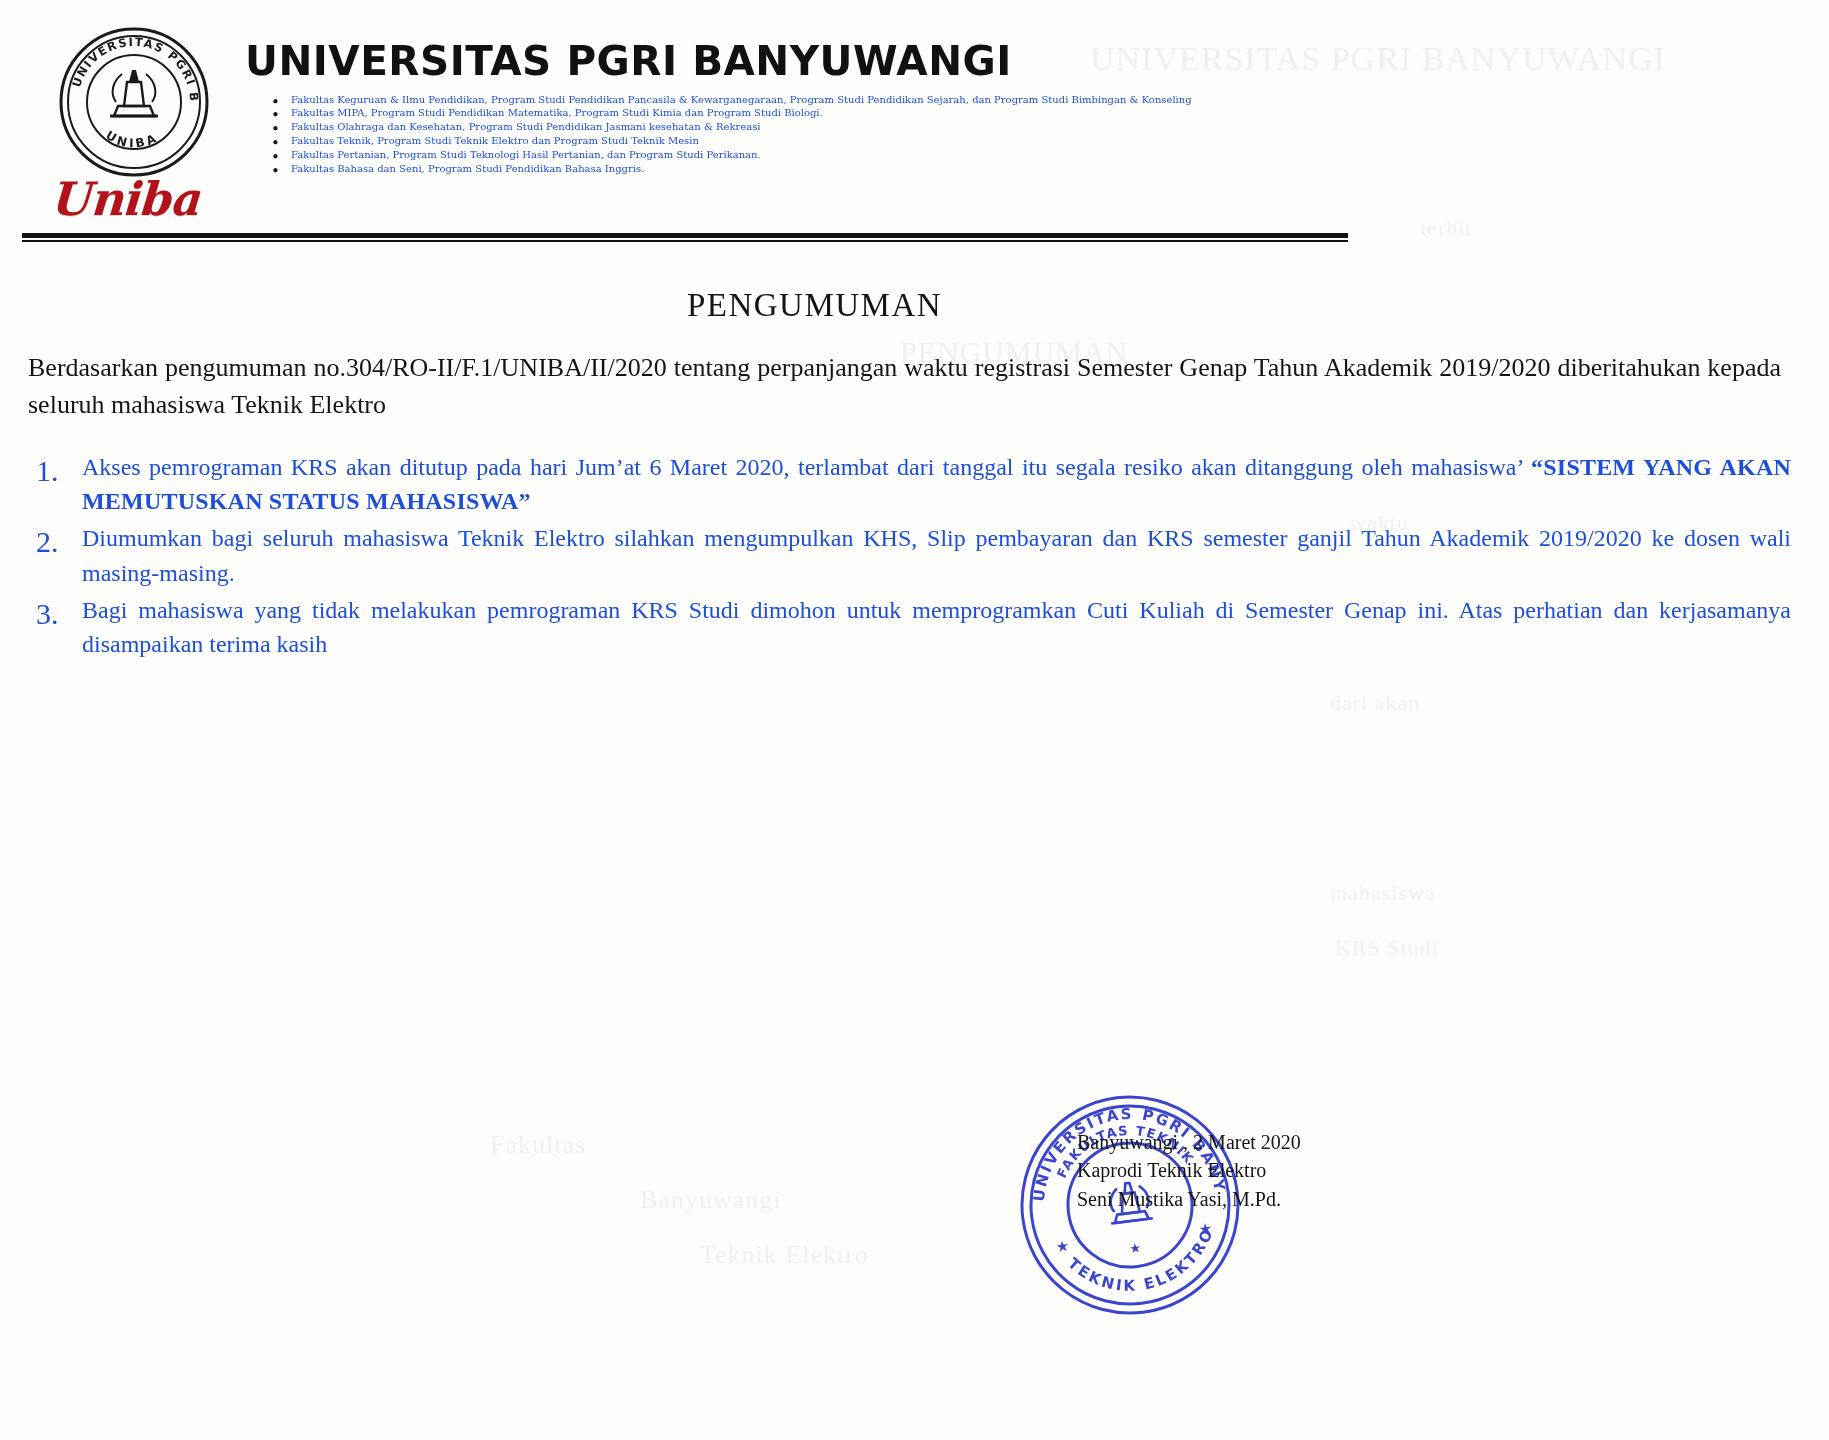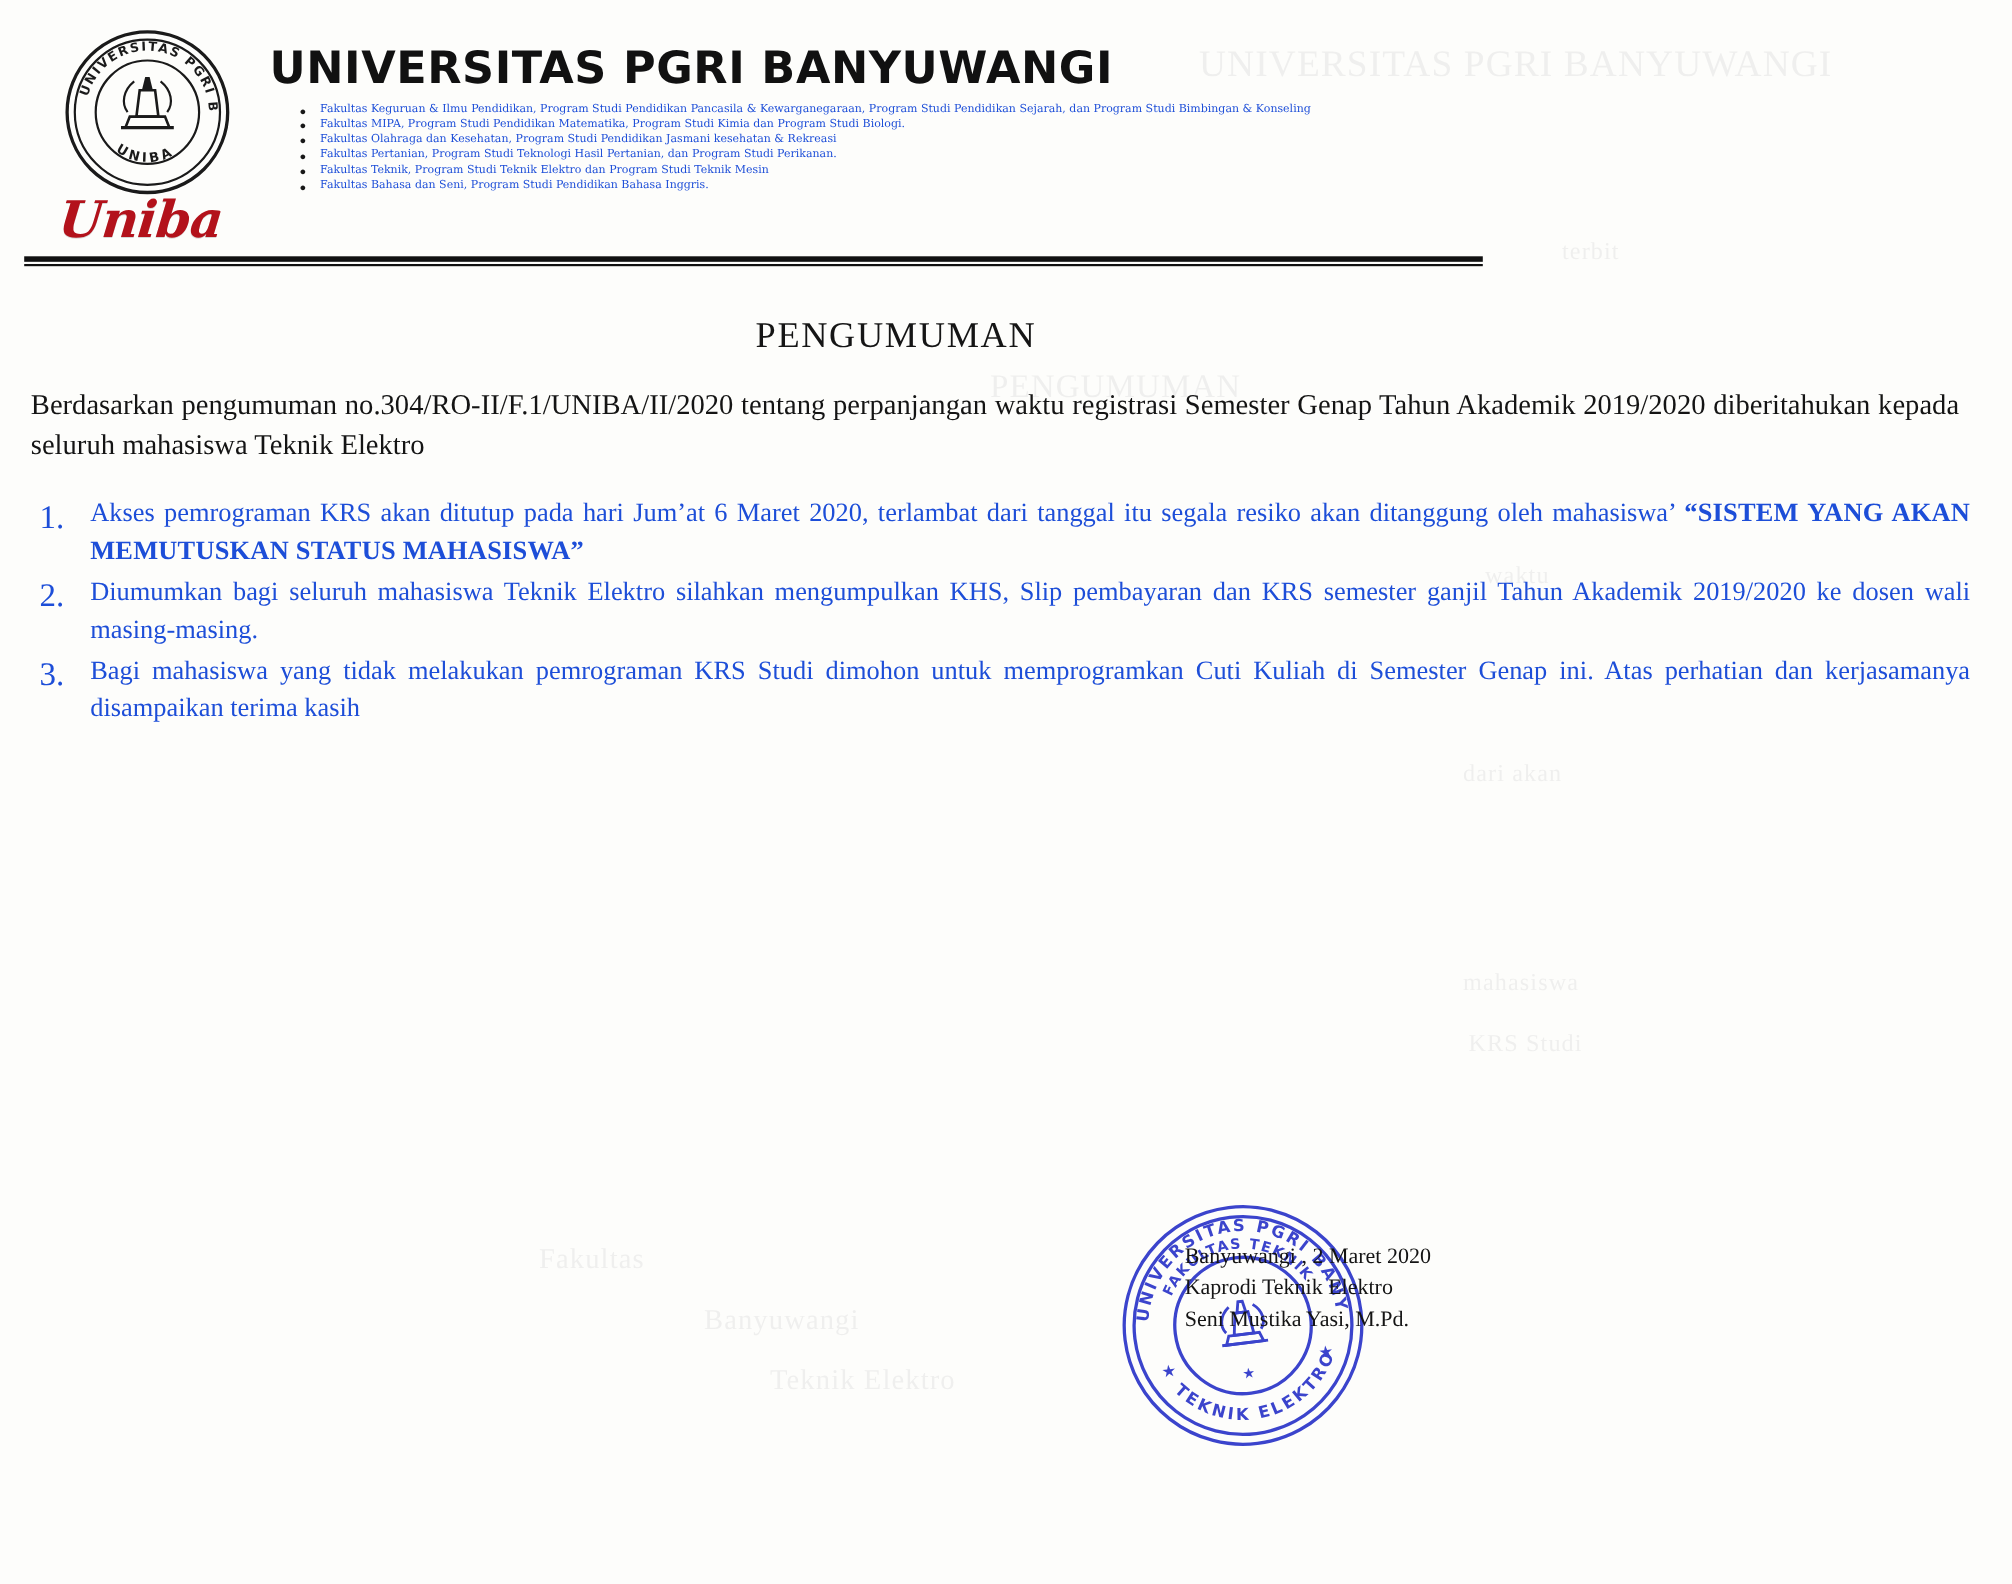--- a/index.html
+++ b/index.html
@@ -241,22 +241,22 @@
       </div>
       <div class="logo-script">Uniba</div>
     </div>
 
     <div class="head-text">
       <div class="univ-name">UNIVERSITAS PGRI BANYUWANGI</div>
       <ul class="fac-list">
         <li>Fakultas Keguruan &amp; Ilmu Pendidikan, Program Studi Pendidikan Pancasila &amp; Kewarganegaraan, Program Studi Pendidikan Sejarah, dan Program Studi Bimbingan &amp; Konseling</li>
         <li>Fakultas MIPA, Program Studi Pendidikan Matematika, Program Studi Kimia dan Program Studi Biologi.</li>
         <li>Fakultas Olahraga dan Kesehatan, Program Studi Pendidikan Jasmani kesehatan &amp; Rekreasi</li>
+        <li>Fakultas Teknik, Program Studi Teknik Elektro dan Program Studi Teknik Mesin</li>
         <li>Fakultas Pertanian, Program Studi Teknologi Hasil Pertanian, dan Program Studi Perikanan.</li>
-        <li>Fakultas Teknik, Program Studi Teknik Elektro dan Program Studi Teknik Mesin</li>
         <li>Fakultas Bahasa dan Seni, Program Studi Pendidikan Bahasa Inggris.</li>
       </ul>
     </div>
   </div>
 
   <div class="rule-wrap">
     <div class="rule-thick"></div>
     <div class="rule-thin"></div>
   </div>
 

